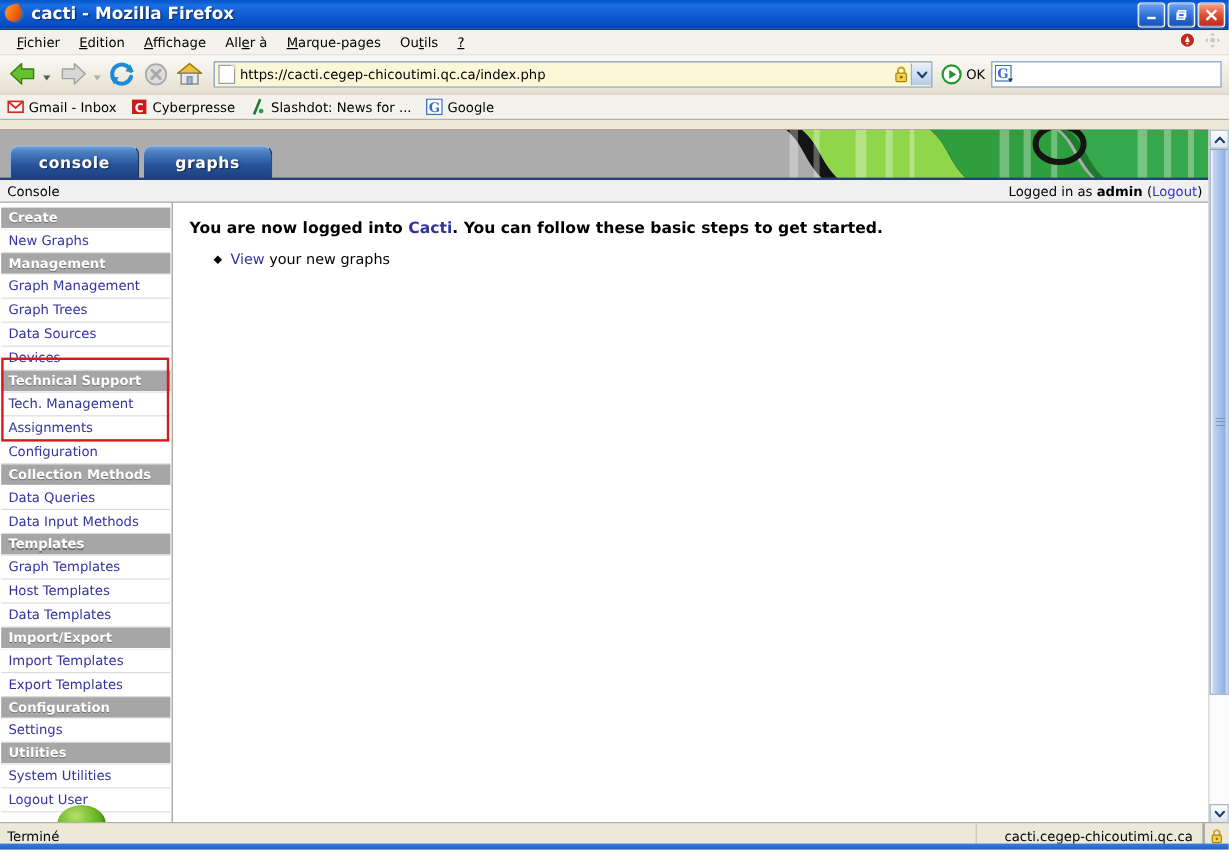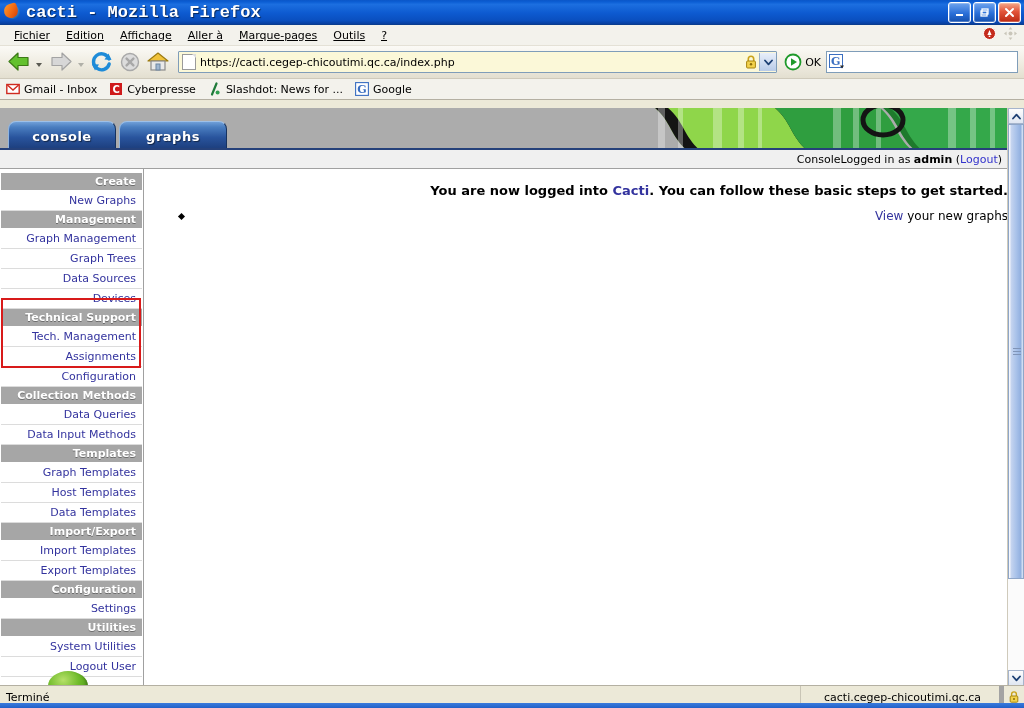--- a/index.html
+++ b/index.html
@@ -22,41 +22,40 @@
   #ffx-logo .globe{
     position:absolute;left:2px;top:2px;width:14px;height:14px;border-radius:50%;
     background:radial-gradient(circle at 35% 35%,#7fc4ff 0%,#2a7fd4 55%,#11427a 100%);
   }
   #ffx-logo .fox{
     position:absolute;left:0px;top:1px;width:14px;height:14px;border-radius:50% 20% 50% 50%;
     background:linear-gradient(135deg,#ff9d2e 0%,#f36c14 50%,#cf3b06 100%);
     transform:rotate(-18deg);
   }
   #title-text{
-    color:#ffffff;font-weight:bold;font-size:17px;
+    color:#ffffff;font-weight:bold;font-size:14px;
     text-shadow:1px 1px 1px rgba(0,0,0,.55);
     white-space:nowrap;
-    font-family:Liberation Mono, monospace;
   }
   #win-buttons{position:absolute;right:3px;top:2px;display:flex;gap:2px;}
   .winbtn{
     width:21px;height:19px;border:1px solid #ffffff;border-radius:3px;
     display:flex;align-items:center;justify-content:center;
     font-size:10px;color:#fff;font-weight:bold;
     box-shadow:inset 0 0 0 1px rgba(255,255,255,.25);
   }
   .winbtn.min{background:linear-gradient(to bottom,#6fa4ee,#2a6fd8 55%,#1550ae);}
   .winbtn.max{background:linear-gradient(to bottom,#6fa4ee,#2a6fd8 55%,#1550ae);}
   .winbtn.close{background:linear-gradient(to bottom,#f6a98a,#e2543a 45%,#bb2913);}
   .winbtn svg{display:block;}
   
   #menubar{
     height:20px;background:#f3f2ec;
     border-bottom:1px solid #e4e1d6;
-    display:flex;align-items:center;padding-left:6px;position:relative;text-decoration:underline;
+    display:flex;align-items:center;padding-left:6px;position:relative;
   }
   .menu-item{
     padding:2px 8px;color:#000;font-size:11px;white-space:nowrap;cursor:default;
   }
   .menu-item u{text-decoration:underline;}
   #menu-right{position:absolute;right:6px;top:1px;display:flex;align-items:center;gap:6px;}
   .mini-icon{width:15px;height:15px;display:block;}
   
   #navbar{
     height:32px;
@@ -100,21 +99,21 @@
     height:20px;background:#f3f2ec;border-bottom:1px solid #b4b0a2;
     display:flex;align-items:center;padding-left:6px;
   }
   .bm{display:flex;align-items:center;margin-right:12px;font-size:11px;color:#000;white-space:nowrap;justify-content:center;}
   .bm .bmicon{width:14px;height:14px;margin-right:4px;flex:0 0 auto;}
   
   #viewport{
     position:absolute;left:0;top:108px;width:1024px;height:578px;background:#fff;
     display:flex;flex-direction:column;
   }
-  #page{position:relative;width:1008px;height:705px;background:#7f1d1d;overflow:hidden;text-align:right;}
+  #page{position:relative;width:1008px;height:705px;background:#7f1d1d;overflow:hidden;}
   
   #cacti-header{height:42px;background:#acacac;position:relative;overflow:hidden;}
   .tabstrip{position:absolute;left:8px;bottom:0;display:flex;align-items:flex-end;}
   .ctab{
     height:28px;min-width:78px;padding:0 14px;
     display:flex;align-items:center;justify-content:center;
     color:#fff;font-weight:bold;font-size:13px;letter-spacing:.5px;
     background:linear-gradient(to bottom,#6f9fd8 0%,#4a7ec0 18%,#29549d 55%,#1b3c7a 100%);
     border-radius:8px 8px 0 0;
     border-left:1px solid #8fb4e0;border-right:1px solid #16325f;border-top:1px solid #9dc0e8;
@@ -194,21 +193,21 @@
   }
   
   #statusbar{
     position:absolute;left:0;bottom:0;width:1024px;height:22px;
     background:#ece9d8;border-top:1px solid #b4b0a2;
     display:flex;align-items:center;font-size:11px;color:#000;
   }
   #status-left{flex:1;padding-left:6px;border-right:1px solid #c9c5b6;height:100%;display:flex;align-items:center;}
   #status-zone{
     width:172px;padding-left:8px;height:100%;display:flex;align-items:center;
-    border-right:5px solid #a3a3a3;justify-content:flex-end;padding-right:18px;
+    border-right:2px solid #a3a3a3;justify-content:flex-end;padding-right:8px;
   }
   #status-lock{width:20px;display:flex;align-items:center;justify-content:center;height:100%;}
   #taskbar{
     position:absolute;left:0;bottom:-1px;width:1024px;height:6px;
     background:linear-gradient(to bottom,#3a7bdd,#1d5bc4);
   }
 </style>
 </head>
 <body>
 

